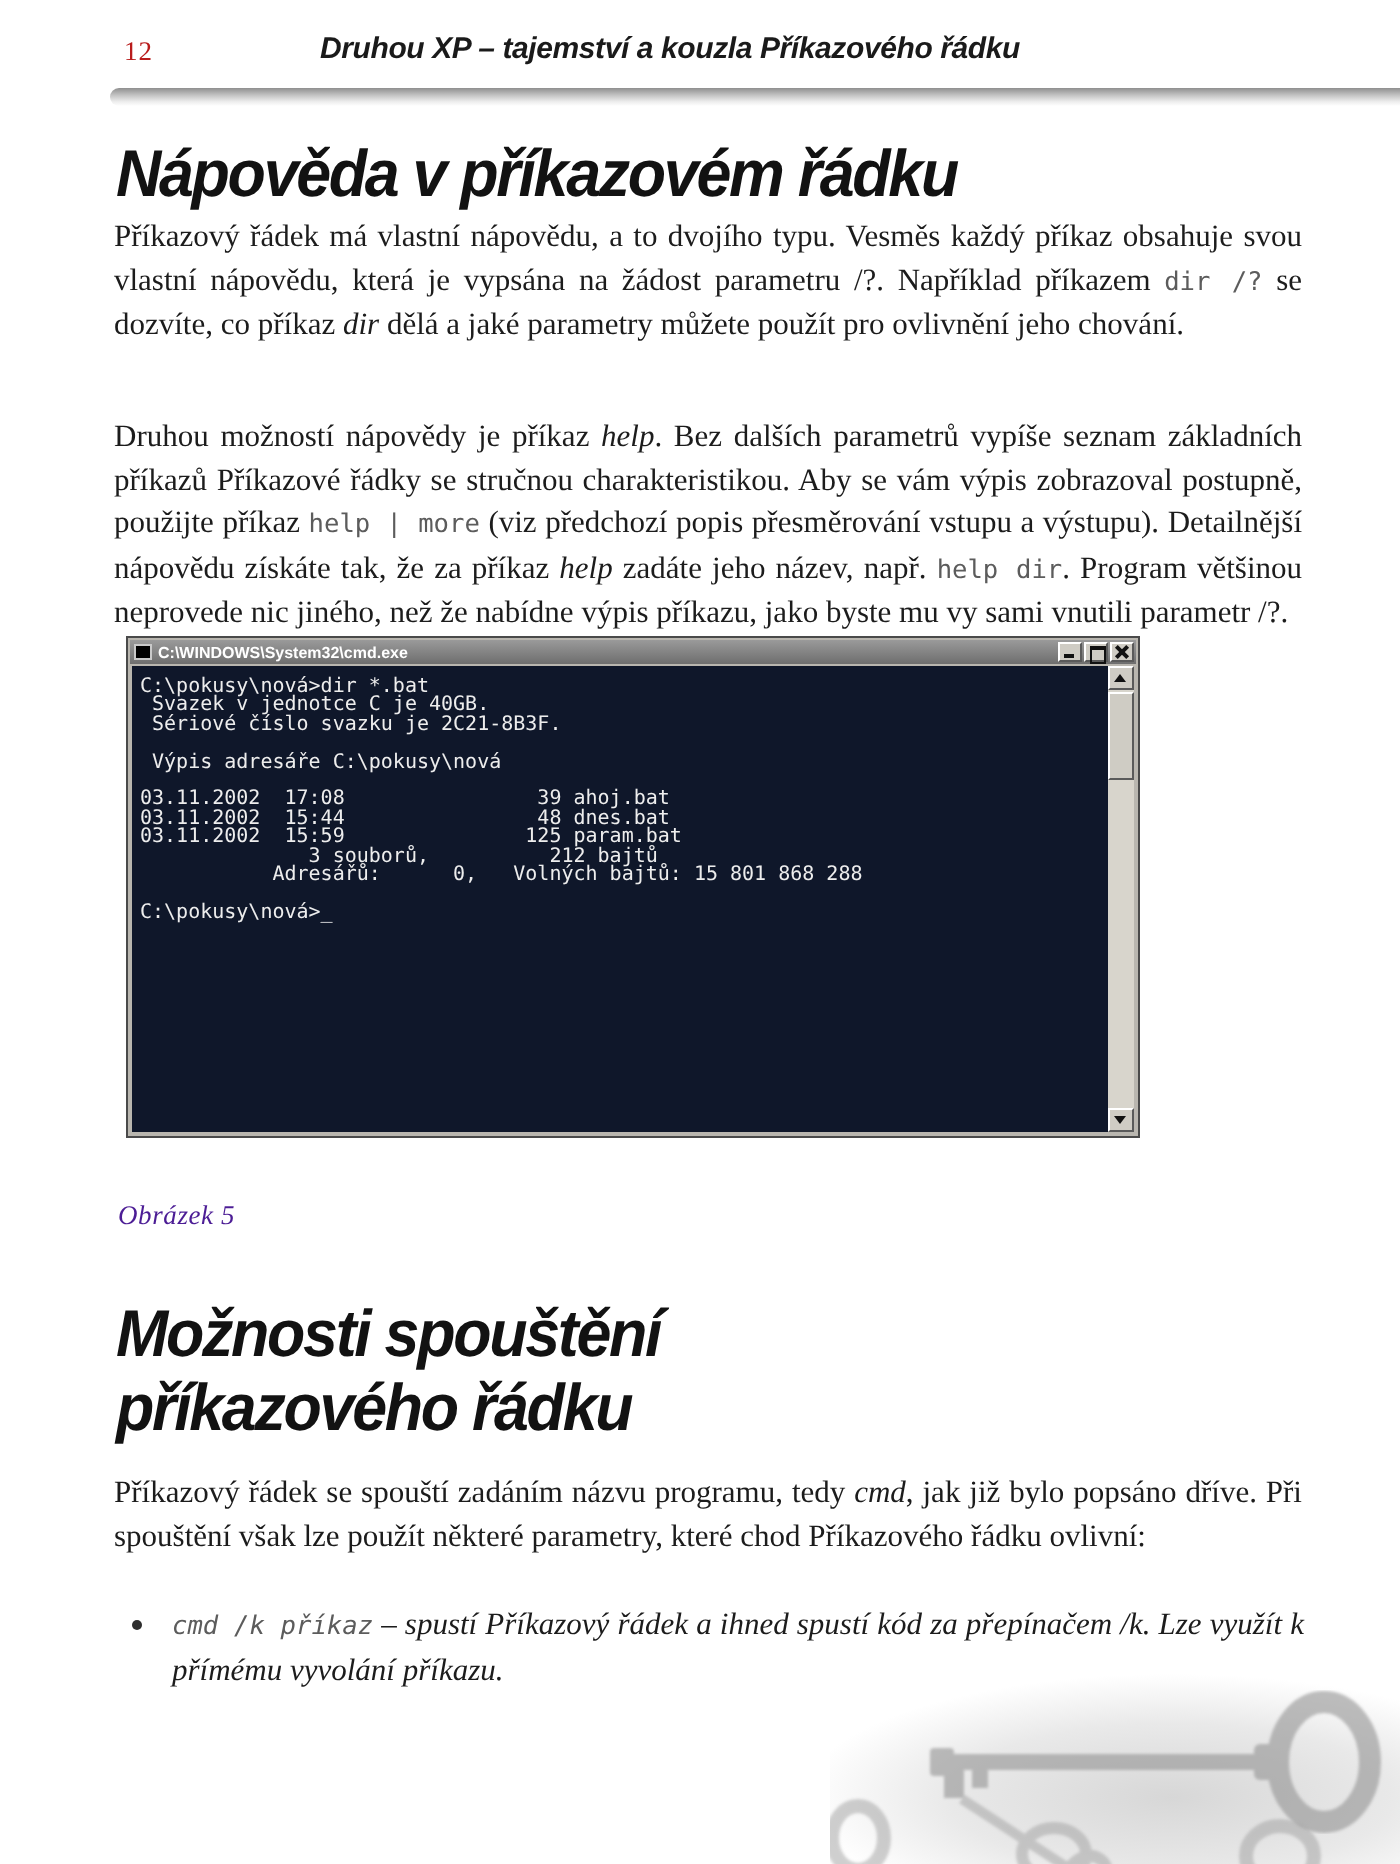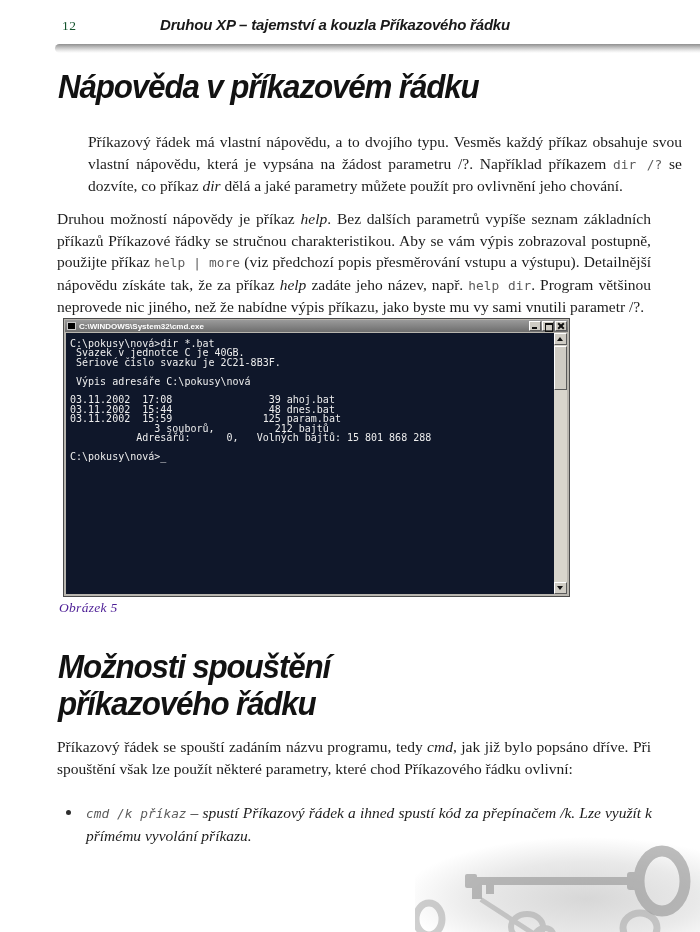--- a/index.html
+++ b/index.html
@@ -4,21 +4,21 @@
 <style>
   * { margin:0; padding:0; box-sizing:border-box; }
   html,body { width:700px; height:932px; }
   body {
     position:relative; overflow:hidden; background:#ffffff;
     font-family:"Liberation Serif", serif; color:#1c1c1c;
   }
   .abs { position:absolute; }
 
   
-  .pagenum { left:62px; top:18px; font-size:13.5px; letter-spacing:.5px; color:#14532d; }
+  .pagenum { left:62px; top:18px; font-size:13.5px; letter-spacing:.5px; color:#b91c1c; }
   .booktitle {
     left:0; right:30px; top:16px; text-align:center;
     font-family:"Liberation Sans", sans-serif; font-style:italic; font-weight:bold;
     font-size:15px; letter-spacing:-0.2px; color:#1a1a1a;
   }
   .rule {
     left:55px; right:0; top:44px; height:9px; border-radius:5px 0 0 5px;
     background:linear-gradient(180deg,#8f8f8f 0%,#c3c3c3 40%,#ececec 75%,#ffffff 100%);
   }
 
@@ -26,29 +26,29 @@
   .bighead {
     font-family:"Liberation Sans", sans-serif; font-weight:bold; font-style:italic;
     font-size:33px; letter-spacing:-1.2px; color:#121212; line-height:37px;
     transform:scaleX(.95); transform-origin:left top; white-space:nowrap;
   }
   .h1 { left:58px; top:68px; }
   .h2 { left:58px; top:648px; }
 
   
   .para { width:594px; left:57px; font-size:15.5px; line-height:21.6px; text-align:justify; }
-  .p1 { top:131px;margin-left:31px; }
+  .p1 { top:108px; }
   .p2 { top:208px; }
   .p3 { top:736px; }
   .code { font-family:"DejaVu Sans Mono", monospace; font-size:12.8px; color:#5c5c5c; }
   .it { font-style:italic; }
 
   
   .window {
-    left:63px; top:318px; width:507px; height:279px;
+    left:63px; top:318px; width:507px; height:251px;
     background:#b9b6af; border:1px solid #4a4a4a; padding:1px;
   }
   .titlebar {
     height:12px; background:linear-gradient(180deg,#9a9a9a,#6e6e6e);
     display:flex; align-items:center; padding:1px 1px 1px 2px;
   }
   .cmdicon { width:9px; height:8px; background:#000; border:1px solid #c9c9c9; margin-right:3px; flex:0 0 auto; }
   .titletext {
     flex:1; font-family:"Liberation Sans", sans-serif; font-size:8px; font-weight:bold;
     color:#fff; white-space:nowrap; overflow:hidden;

